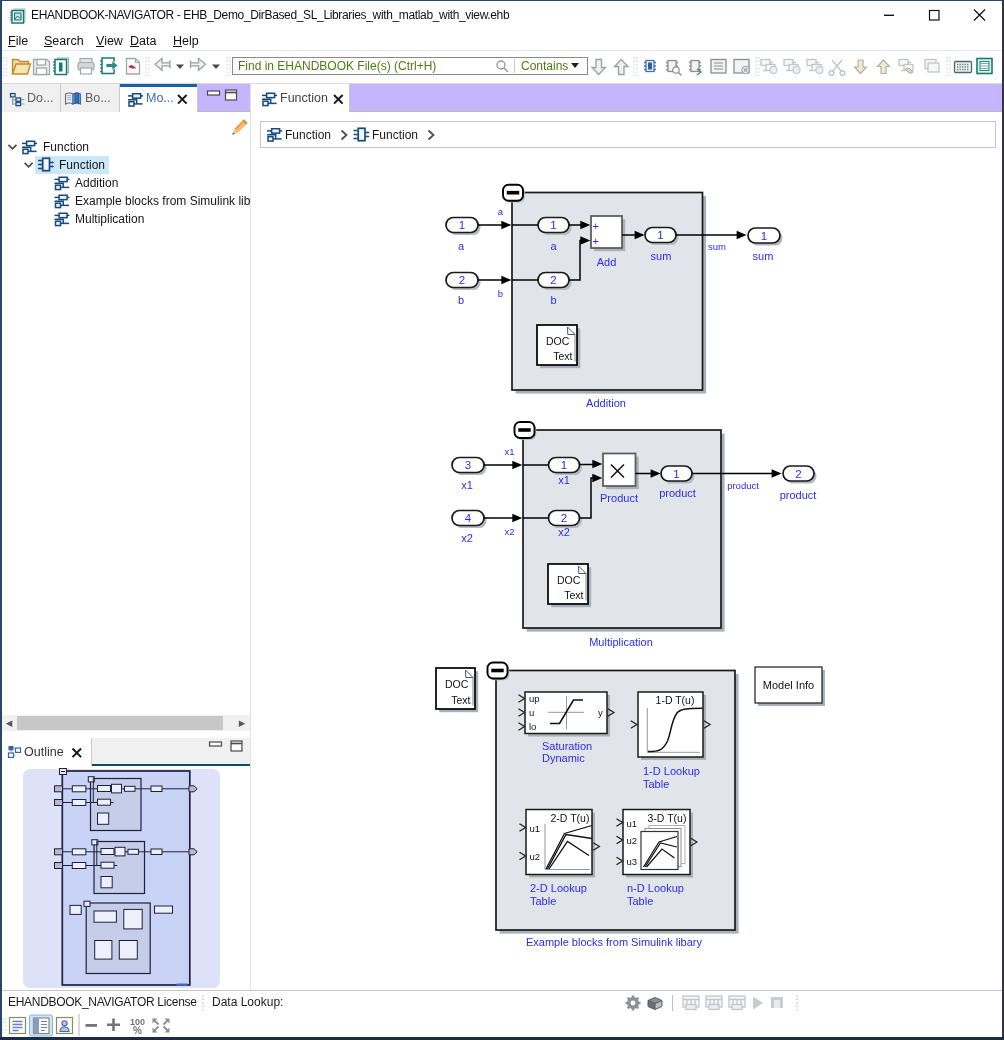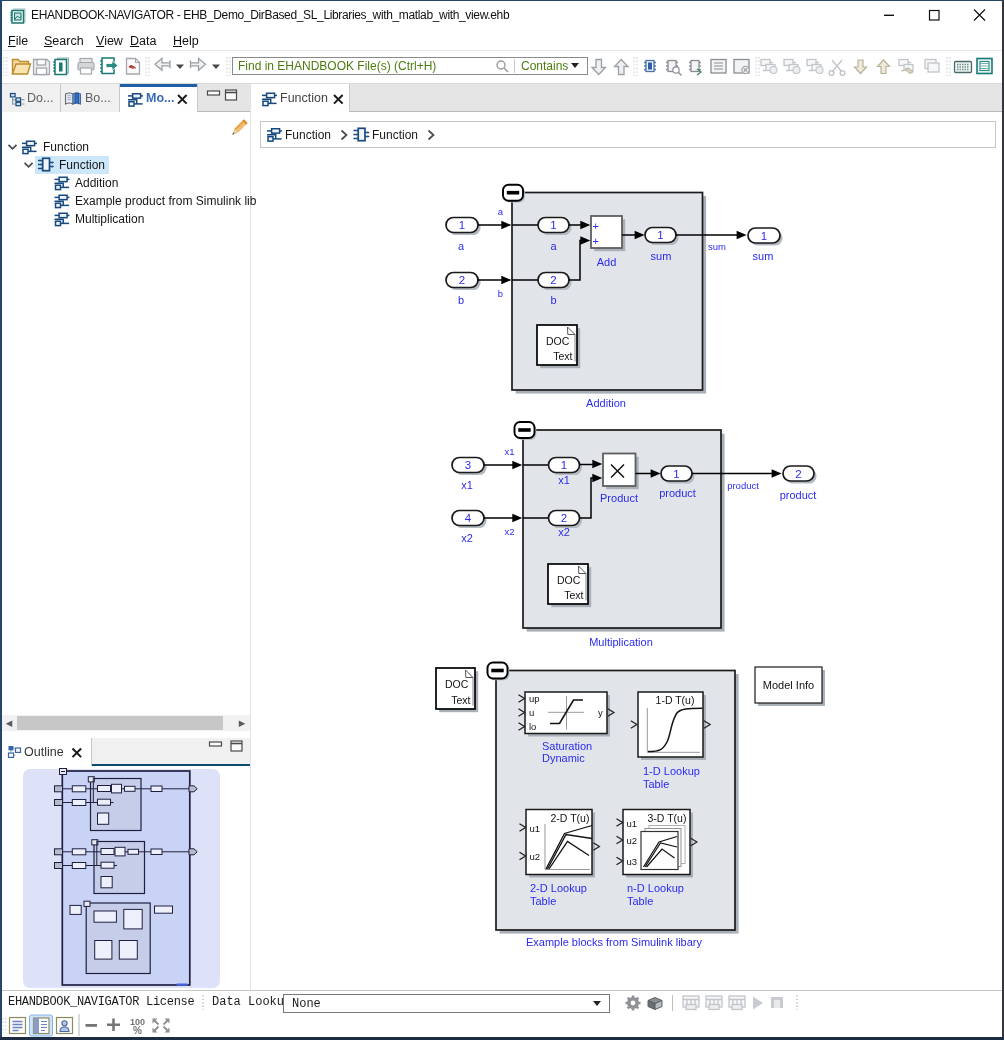--- a/index.html
+++ b/index.html
@@ -22,21 +22,21 @@
   #toolbar { left:0; top:51px; width:1004px; height:32px; }
   #toolbar-sep { left:0; top:83px; width:1004px; height:1px; background:#d9d9d9; }
   
   #searchbox { left:232px; top:57px; width:356px; height:18px; border:1px solid #8a8a8a; background:#fff; font-size:12px; color:#4d7c0f;text-decoration:underline; }
   #searchbox .ph { position:absolute; left:5px; top:1px; }
   #searchbox .mag { position:absolute; left:262px; top:1px; }
   #searchbox .vline { position:absolute; left:281px; top:1px; width:1px; height:14px; background:#c9c9c9; }
   #searchbox .contains { position:absolute; left:288px; top:1px; }
   #searchbox .caret { position:absolute; left:338px; top:5px; width:0; height:0; border-left:4px solid transparent; border-right:4px solid transparent; border-top:5px solid #222; }
   
-  .tabstrip { top:84px; height:28px; background:#e5e5e5;padding-left:40px; }
+  .tabstrip { top:84px; height:28px; background:#c4b5fd;padding-left:40px; }
   #tabs-left { left:0; width:250px; border-bottom:1px solid #b9b9b9; }
   #tabs-main { left:252px; width:752px; border-bottom:1px solid #b9b9b9; }
   .tab { position:absolute; top:0; height:28px; background:#f0f0f0; color:#5e5e5e; font-size:12.5px; }
   .tab.active { background:#fff; height:29px; }
   .tab .lbl { position:absolute; top:7px; }
   .tabsep { position:absolute; top:0; width:1px; height:28px; background:#c9c9c9; }
   .bluebar { position:absolute; top:0; left:0; right:0; height:3px; background:#1e5fa9; }
   
   #tree { left:1px; top:113px; width:249px; height:602px; background:#fff; font-size:12px; color:#161616; }
   .trow { position:absolute; height:18px; line-height:18px; white-space:nowrap; }
@@ -45,21 +45,21 @@
   #hscroll .thumb { position:absolute; left:16px; top:1px; width:206px; height:14px; background:#c7c7c7; }
   #hscroll .arr { position:absolute; top:0px; width:16px; height:16px; color:#5a5a5a; font-size:8.5px; text-align:center; line-height:17px; }
   
   #outline-strip { left:0; top:738px; width:250px; height:28px; background:#f0f0f0; border-bottom:2px solid #0c4a6e; }
   #outline-tab { position:absolute; left:0; top:0; width:91px; height:29px; background:#fff; font-size:12.5px; color:#333; }
   #outline-canvas { left:1px; top:767px; width:249px; height:223px; background:#fff; }
   
   #crumb { left:260px; top:121px; width:736px; height:27px; border:1px solid #c6c6c6; background:#fff; font-size:12px; color:#1a1a1a; }
   
   #status-sep { left:0; top:990px; width:1004px; height:1px; background:#c6c6c6; }
-  #statusbar { left:0; top:991px; width:856px; height:23px; font-size:12px; color:#1c1c1c;font-family:Liberation Mono, monospace; }
+  #statusbar { left:0; top:991px; width:856px; height:23px; font-size:12px; color:#1c1c1c; }
   #bottombar { left:0; top:1014px; width:1004px; height:24px; }
 </style>
 </head>
 <body>
 
 <div class="abs" id="title-text">EHANDBOOK-NAVIGATOR - EHB_Demo_DirBased_SL_Libraries_with_matlab_with_view.ehb</div>
 <svg class="abs" style="left:10px;top:8px" width="16" height="16" viewBox="0 0 16 16">
   <rect x="4" y="1" width="11" height="13" fill="#f2f6f6" stroke="#a8c0c0" stroke-width="1"></rect>
   <rect x="2" y="2.5" width="11.5" height="12.5" fill="#fff" stroke="#177a72" stroke-width="1.5"></rect>
   <path d="M2 4.5h-1.6M2 7h-1.6M2 9.5h-1.6M2 12h-1.6" stroke="#177a72" stroke-width="1.3"></path>
@@ -220,38 +220,38 @@
   <div class="tab" style="left:0;width:60px">
       <span class="lbl" style="left:27px">Do...</span>
     </div>
   <div class="tabsep" style="left:60px"></div>
   <div class="tab" style="left:61px;width:58px">
       <span class="lbl" style="left:85px;left:24px">Bo...</span>
     </div>
   <div class="tabsep" style="left:119px"></div>
   <div class="tab active" style="left:120px;width:77px">
       <div class="bluebar"></div>
-      <span class="lbl" style="left:26px;color:#3a6ab8;font-weight:bold">Mo...</span>
+      <span class="lbl" style="left:26px;color:#3a6ab8;font-weight:normal">Mo...</span>
     </div>
   <div class="tabsep" style="left:197px"></div>
 </div>
 <div class="abs tabstrip" id="tabs-main">
   <div class="tab active" style="left:0;width:97px">
       <span class="lbl" style="left:28px;color:#444">Function</span>
     </div>
   <div class="tabsep" style="left:97px"></div>
 </div>
 
 <div class="abs" style="left:250px;top:84px;width:1px;height:906px;background:#e2e2e2"></div>
 
 <div class="abs" id="tree">
   <div class="trow" style="left:42px;top:25px">Function</div>
   <div class="trow" style="left:34px;top:43px;background:#cde7fa;padding:0 4px 0 24px;">Function</div>
   <div class="trow" style="left:74px;top:61px">Addition</div>
-  <div class="trow" style="left:74px;top:79px">Example product from Simulink lib</div>
+  <div class="trow" style="left:74px;top:79px">Example blocks from Simulink lib</div>
   <div class="trow" style="left:74px;top:97px">Multiplication</div>
 </div>
 
 <div class="abs" id="hscroll">
   <div class="arr" style="left:0">◀</div>
   <div class="thumb"></div>
   <div class="arr" style="right:0">▶</div>
 </div>
 
 <div class="abs" id="outline-strip">
@@ -539,24 +539,20 @@
       <rect x="732" y="1004.5" width="10" height="5" fill="#eceef0"></rect>
     </g>
 <path d="M753 996.5 l10 6.5 -10 6.5z" fill="#c8cbcf"></path>
 <rect x="771" y="997" width="12" height="11" fill="#c8cbcf"></rect>
     <rect x="774" y="1000" width="6" height="8" fill="#e8eaec"></rect>
 <line x1="797" y1="995" x2="797" y2="1010" stroke="#c3c7cb" stroke-width="1.5" stroke-dasharray="1.5 2"></line>
 </svg>
 <div class="abs" id="statusbar">
   <span style="position:absolute;left:8px;top:4px;letter-spacing:-0.3px">EHANDBOOK_NAVIGATOR License</span>
   <span style="position:absolute;left:212px;top:4px">Data Lookup:</span>
-  <div style="position:absolute;left:283px;top:3px;width:327px;height:19px;border:1px solid #767676;background:#fff">
-    <span style="position:absolute;left:8px;top:2px">None</span>
-    <span style="position:absolute;right:8px;top:6px;width:0;height:0;border-left:4px solid transparent;border-right:4px solid transparent;border-top:5px solid #222"></span>
-  </div>
 </div>
 <svg class="abs" id="bottombar" viewBox="0 1014 1004 24">
 <line x1="3" y1="1018" x2="3" y2="1033" stroke="#d3d6da" stroke-width="1.4" stroke-dasharray="1.4 2.2"></line>
 <line x1="6" y1="1018" x2="6" y2="1033" stroke="#d3d6da" stroke-width="1.4" stroke-dasharray="1.4 2.2"></line>
 <rect x="9.5" y="1017.5" width="16" height="16" fill="#fdfdf6" stroke="#8a8a68" stroke-width="1.2"></rect>
 <path d="M12.5 1021.5h10M12.5 1024.5h10M12.5 1027.5h10M12.5 1030.5h6" stroke="#6a83c2" stroke-width="1.4"></path>
 <rect x="29.5" y="1015" width="23" height="21" rx="2" fill="#cfe4f8" stroke="#84b4e4" stroke-width="1"></rect>
 <rect x="33.5" y="1018" width="15.5" height="15.5" fill="#fff" stroke="#8a8a68" stroke-width="1.2"></rect>
 <rect x="33.5" y="1018" width="5.5" height="15.5" fill="#8c9cc0"></rect>
 <path d="M41 1021.5h6M41 1024.5h6M41 1027.5h6M41 1030.5h4" stroke="#6a83c2" stroke-width="1.2"></path>

